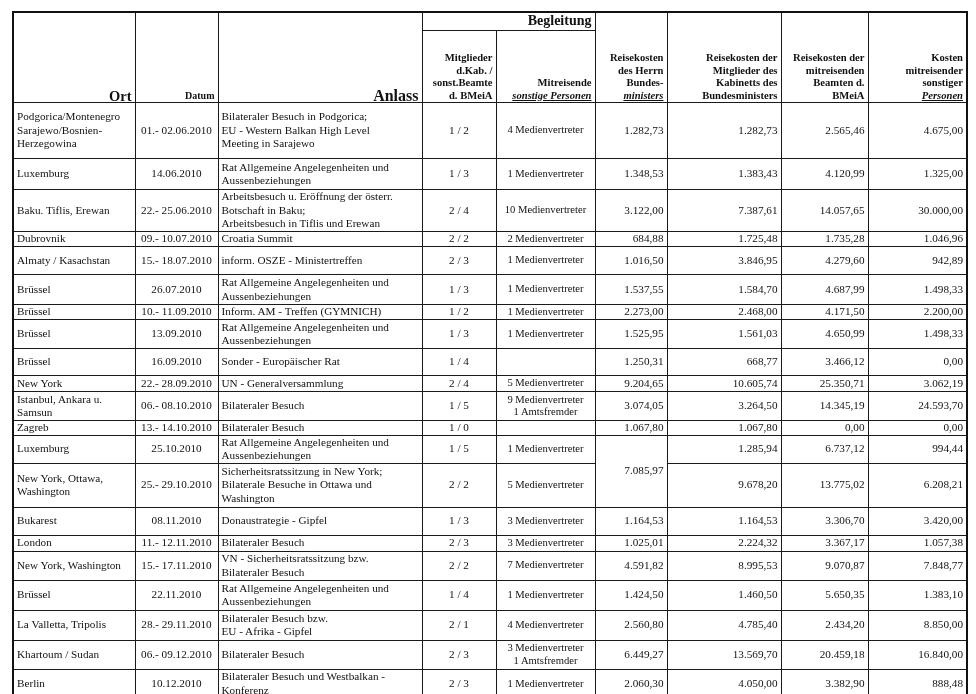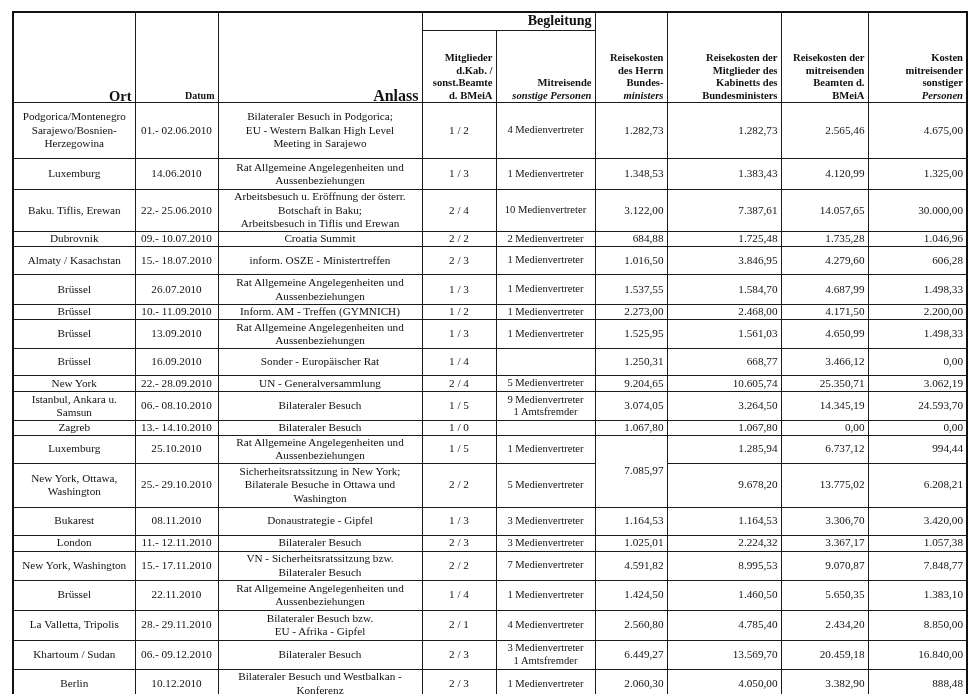--- a/index.html
+++ b/index.html
@@ -5,22 +5,22 @@
   html, body { margin:0; padding:0; background:#ffffff; }
   body { width:976px; height:694px; position:relative; overflow:hidden;
          font-family:"Liberation Serif", "DejaVu Serif", serif; color:#111; }
   table.doc { position:absolute; left:12px; top:11px; border-collapse:collapse;
               table-layout:fixed; width:954px; font-size:11.2px; line-height:13.5px; }
   table.doc td, table.doc th { border:1px solid #1a1a1a; padding:0 3px; overflow:hidden; }
   table.doc { border:2.5px solid #111; }
   th { font-weight:bold; text-align:right; vertical-align:bottom; font-size:10.6px; line-height:12.5px; padding-bottom:2px; }
   th.big { font-size:14.5px; vertical-align:bottom; padding-bottom:4px; }
   th.group { font-size:14px; vertical-align:middle; height:17px; padding:0; }
-  th .it { font-style:italic; }
-  td.l { text-align:center; vertical-align:middle; }
+  th .it { font-style:italic;text-decoration:underline; }
+  td.l { text-align:left; vertical-align:middle; }
   td.c { text-align:center; vertical-align:middle; }
   td.r { text-align:right; vertical-align:middle; }
   td.sm { font-size:10.6px; line-height:12.5px; }
   thead tr.hrow2 th { height:71px; }
   tbody tr.body-row > td { border-top:1.6px solid #111; }
   .multi { white-space:pre-line; }
 </style>
 </head>
 <body>
 
@@ -134,21 +134,21 @@
       </tr>
       <tr class="body-row" style="height: 28px;">
         <td class="l multi">Almaty / Kasachstan</td>
         <td class="c">15.- 18.07.2010</td>
         <td class="l multi">inform. OSZE - Ministertreffen</td>
         <td class="c">2 / 3</td>
         <td class="c sm multi">1 Medienvertreter</td>
         <td class="r">1.016,50</td>
         <td class="r">3.846,95</td>
         <td class="r">4.279,60</td>
-        <td class="r">606,28</td>
+        <td class="r">942,89</td>
       </tr>
       <tr class="body-row" style="height: 30px;">
         <td class="l multi">Brüssel</td>
         <td class="c">26.07.2010</td>
         <td class="l multi">Rat Allgemeine Angelegenheiten und
 Aussenbeziehungen</td>
         <td class="c">1 / 3</td>
         <td class="c sm multi">1 Medienvertreter</td>
         <td class="r">1.537,55</td>
         <td class="r">1.584,70</td>

